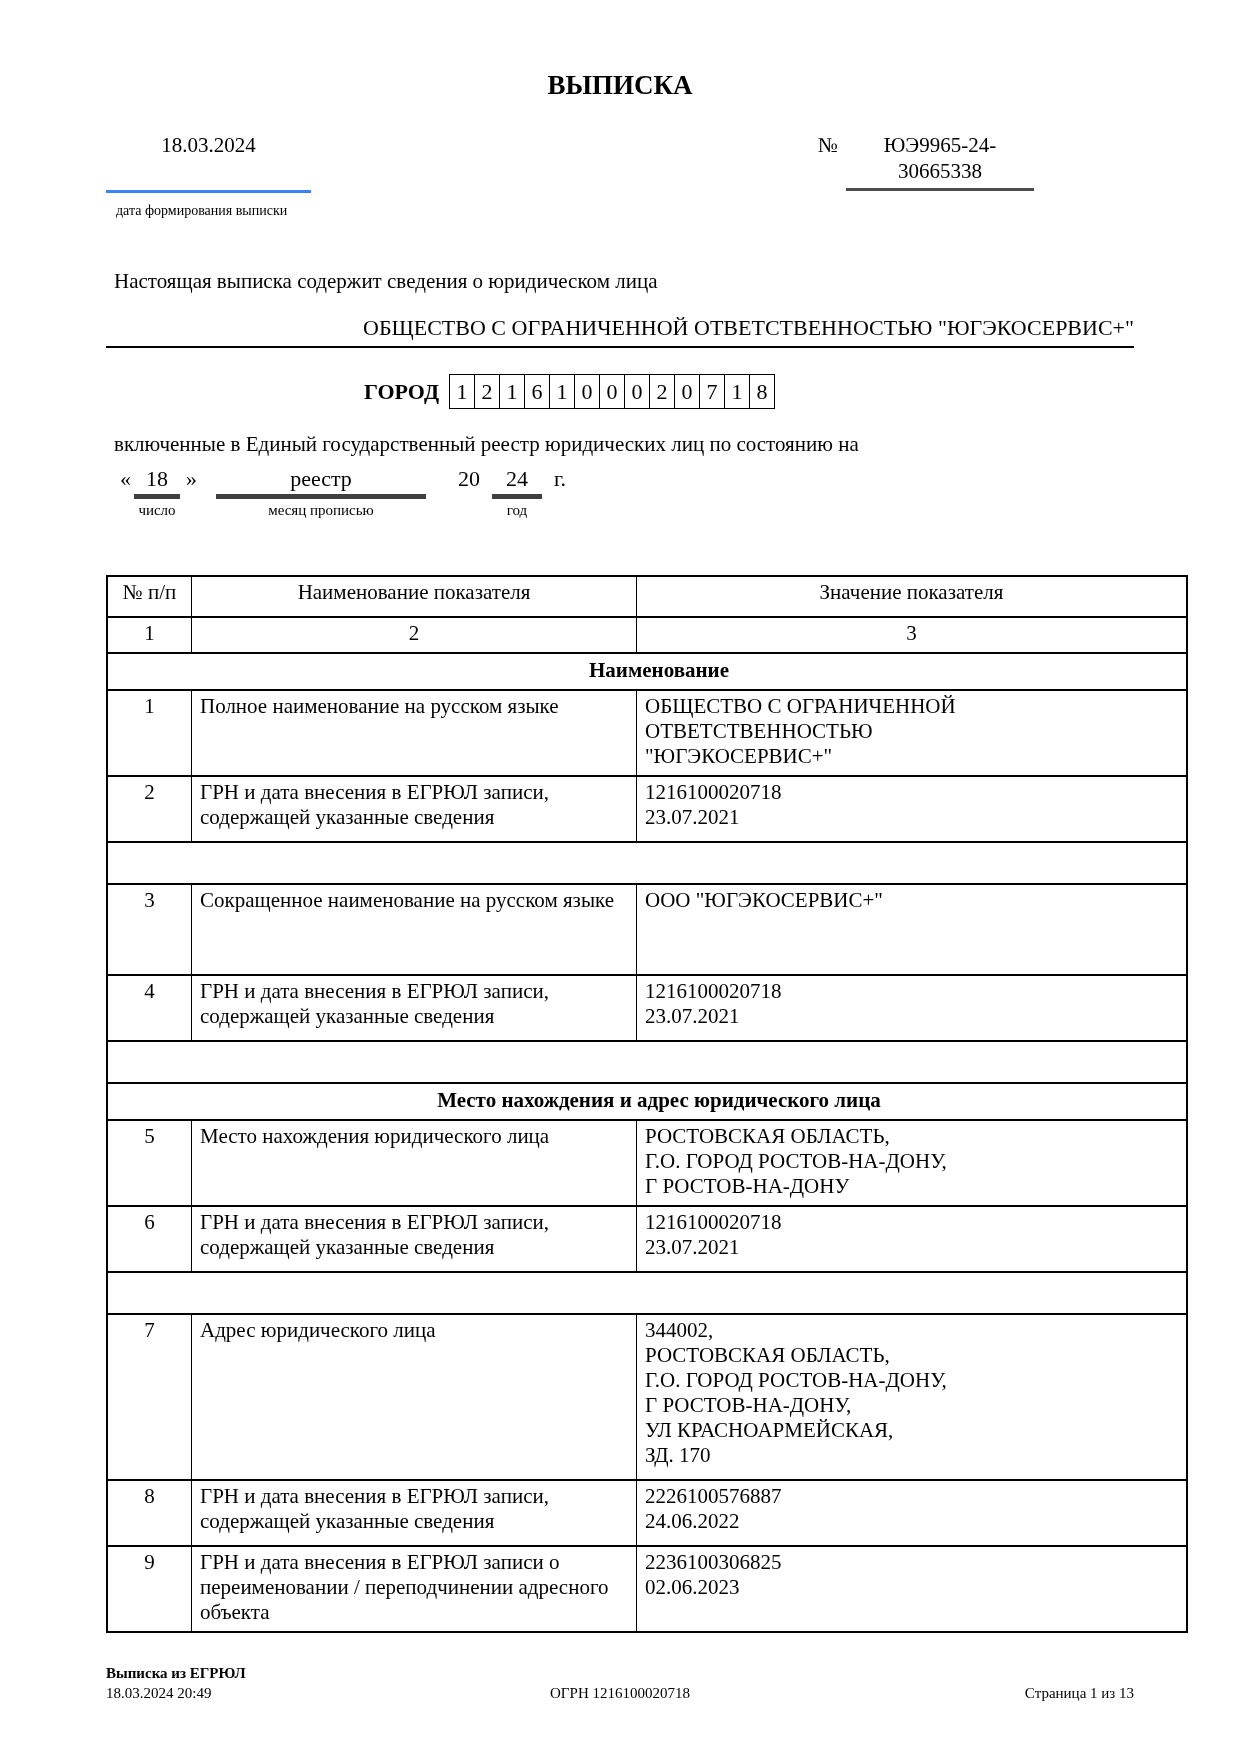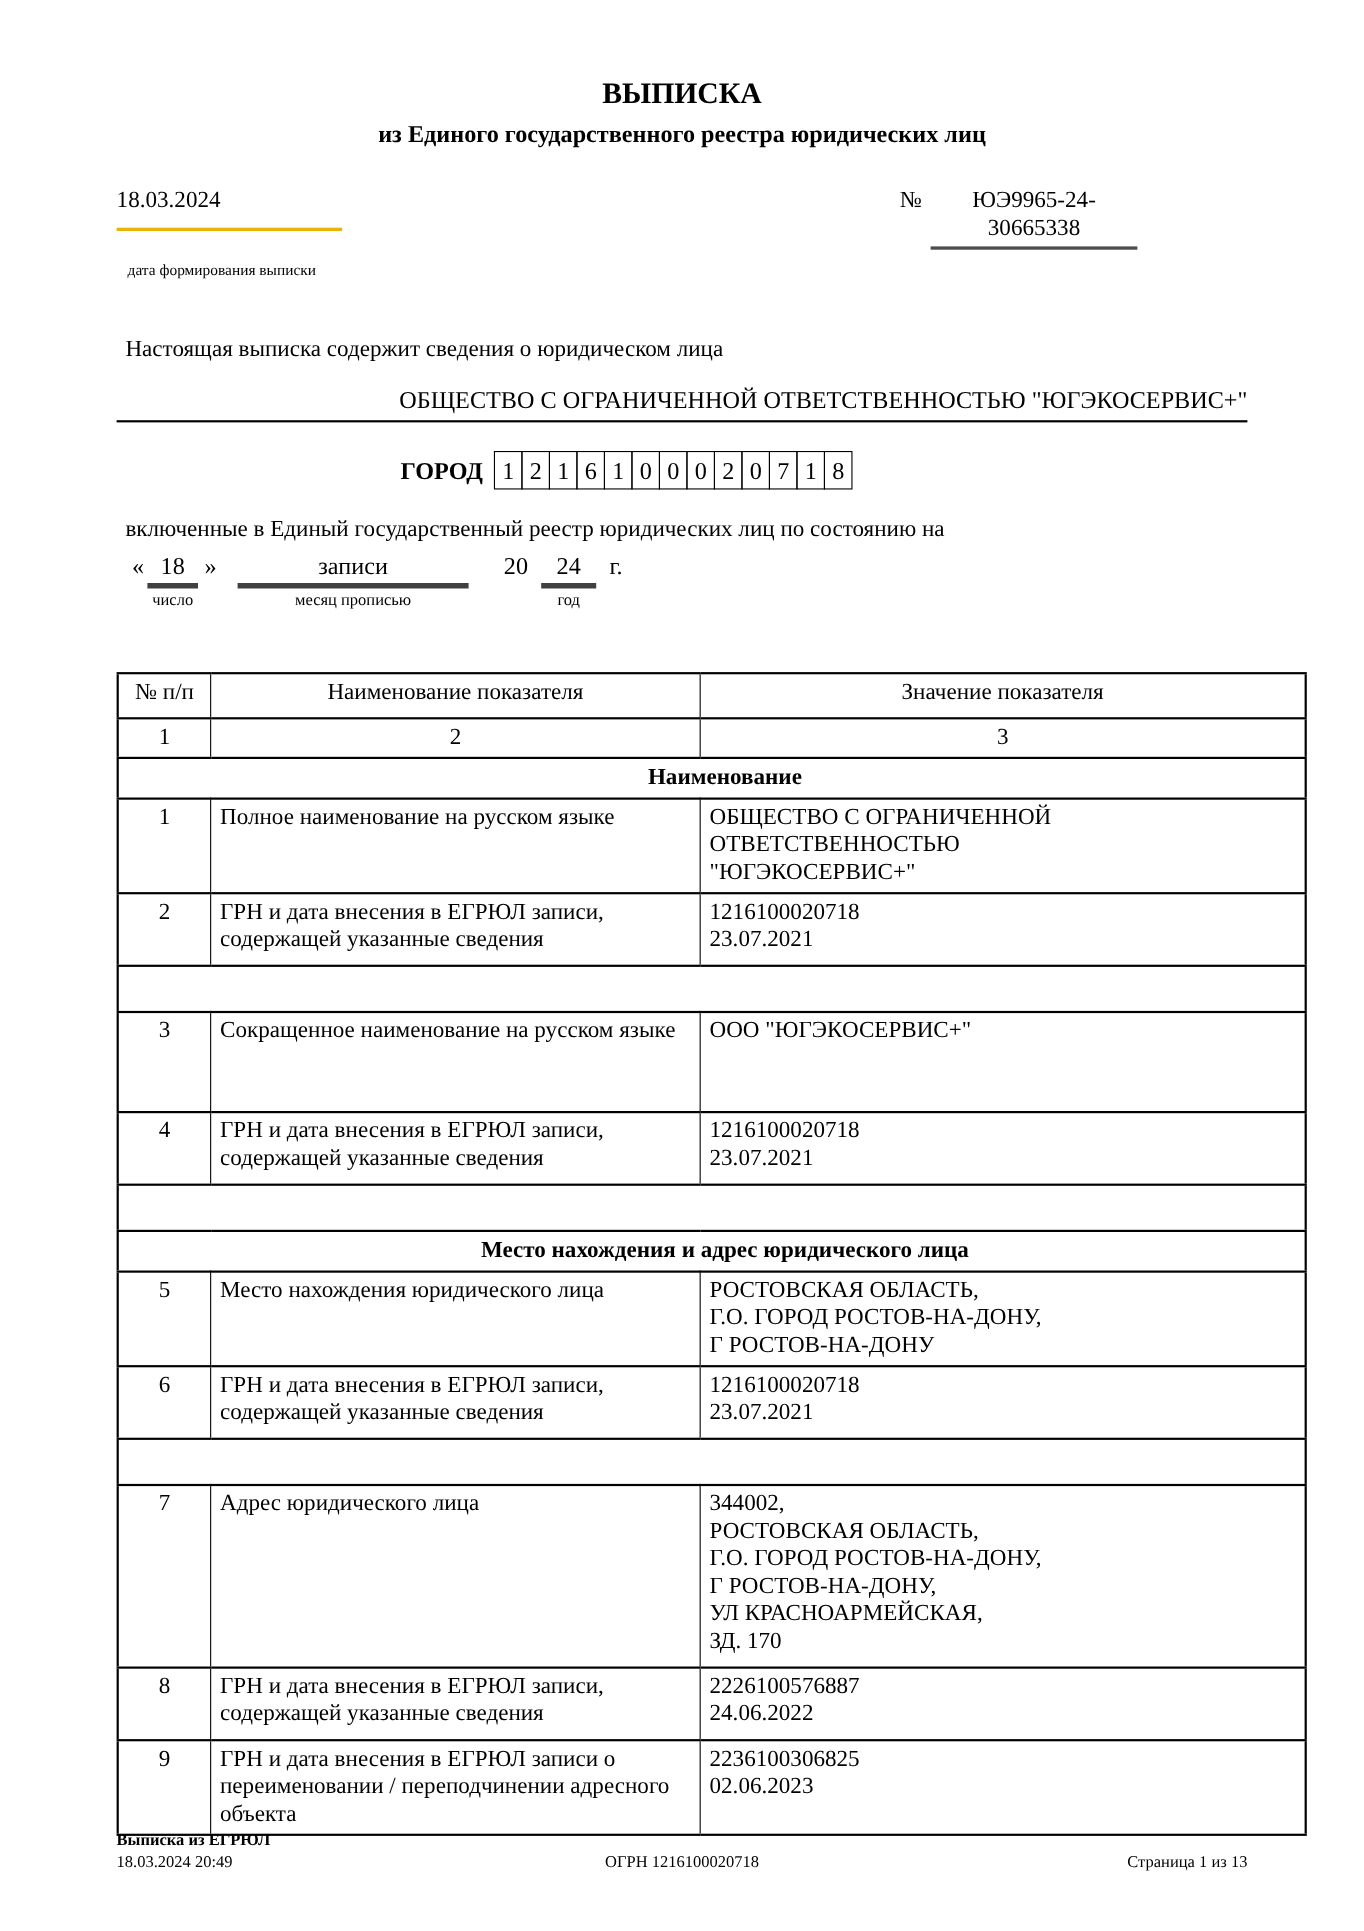--- a/index.html
+++ b/index.html
@@ -8,22 +8,22 @@
     font-family:"Liberation Serif","DejaVu Serif",serif;
     color:#000;-webkit-font-smoothing:antialiased;
   }
   .page{position:relative;width:1028px;margin:0 auto;padding-top:70px;height:100%;box-sizing:border-box;}
 
   .doc-title{font-size:27px;font-weight:bold;text-align:center;line-height:30px;}
   .doc-subtitle{font-size:22px;font-weight:bold;text-align:center;line-height:28px;margin-top:8px;}
 
   
   .meta{position:relative;height:96px;margin-top:28px;}
-  .meta-date{position:absolute;left:0;top:4px;width:205px;text-align:left;
-    border-bottom:3px solid #eab308;padding-bottom:13px;font-size:21px;line-height:26px;}
+  .meta-date{position:absolute;left:0;top:4px;width:205px;text-align:center;
+    border-bottom:3px solid #3b82f6;padding-bottom:32px;font-size:21px;line-height:26px;}
   .meta-date-caption{position:absolute;left:10px;top:74px;font-size:14px;line-height:17px;}
   .meta-no{position:absolute;left:712px;top:4px;font-size:21px;line-height:26px;}
   .meta-num{position:absolute;left:740px;top:4px;width:188px;text-align:center;
     border-bottom:3px solid #4d4d4d;font-size:21px;line-height:26px;padding-bottom:4px;}
 
   .lead{font-size:21px;line-height:26px;margin-top:44px;margin-left:8px;}
   .company-name{font-size:22px;line-height:28px;text-align:right;margin-top:20px;
     border-bottom:2px solid #000;padding-bottom:4px;}
   .company-caption{font-size:15px;line-height:18px;text-align:center;margin-top:6px;}
 
@@ -65,21 +65,20 @@
   .footer-left .b{font-weight:bold;}
   .footer-center{flex:1;text-align:center;}
   .footer-right{width:340px;text-align:right;}
 </style>
 </head>
 <body>
 
 <div class="page">
 
   <div class="doc-title">ВЫПИСКА</div>
-  <div class="doc-subtitle">из Единого государственного реестра юридических лиц</div>
 
   <div class="meta">
     <div class="meta-date">
       <span>18.03.2024</span>
     </div>
     <div class="meta-date-caption">дата формирования выписки</div>
     <div class="meta-no">№</div>
     <div class="meta-num">
       <div>ЮЭ9965-24-</div>
       <div>30665338</div>
@@ -109,21 +108,21 @@
     </span>
   </div>
 
   <div class="included">включенные в Единый государственный реестр юридических лиц по состоянию на</div>
 
   <div class="asof">
     <span class="q" style="left:14px;">«</span>
     <span class="fld" style="left:28px;width:46px;">18</span>
     <span class="q" style="left:80px;">»</span>
     <span class="fld-cap" style="left:18px;width:66px;">число</span>
-    <span class="fld" style="left:110px;width:210px;">записи</span>
+    <span class="fld" style="left:110px;width:210px;">реестр</span>
     <span class="fld-cap" style="left:110px;width:210px;">месяц прописью</span>
     <span class="q" style="left:352px;">20</span>
     <span class="fld" style="left:386px;width:50px;">24</span>
     <span class="fld-cap" style="left:386px;width:50px;">год</span>
     <span class="q" style="left:448px;">г.</span>
   </div>
 
   <table class="main">
     <tbody>
       <tr class="thead">

